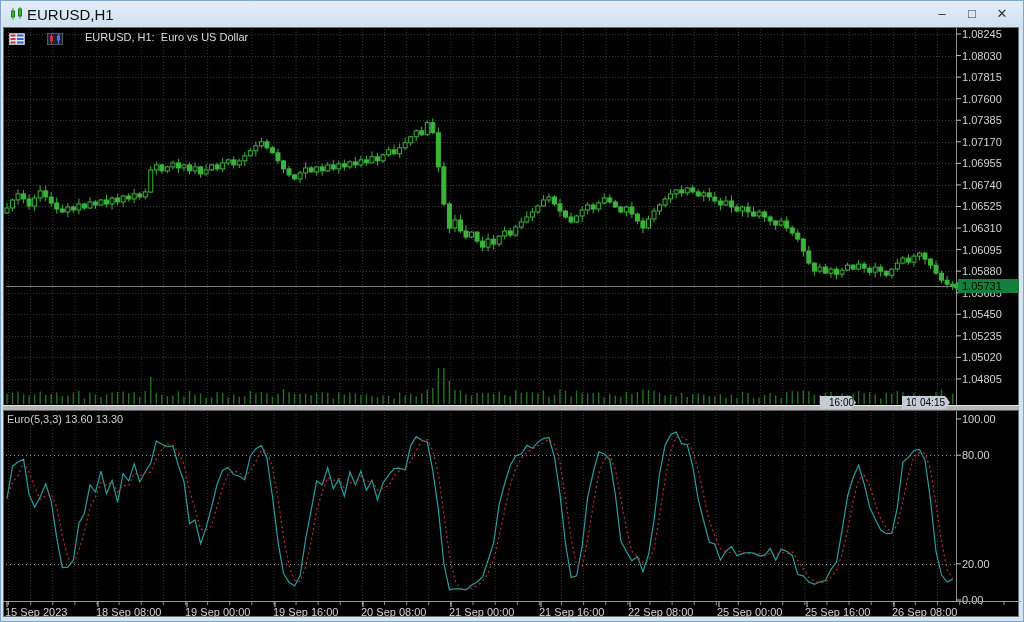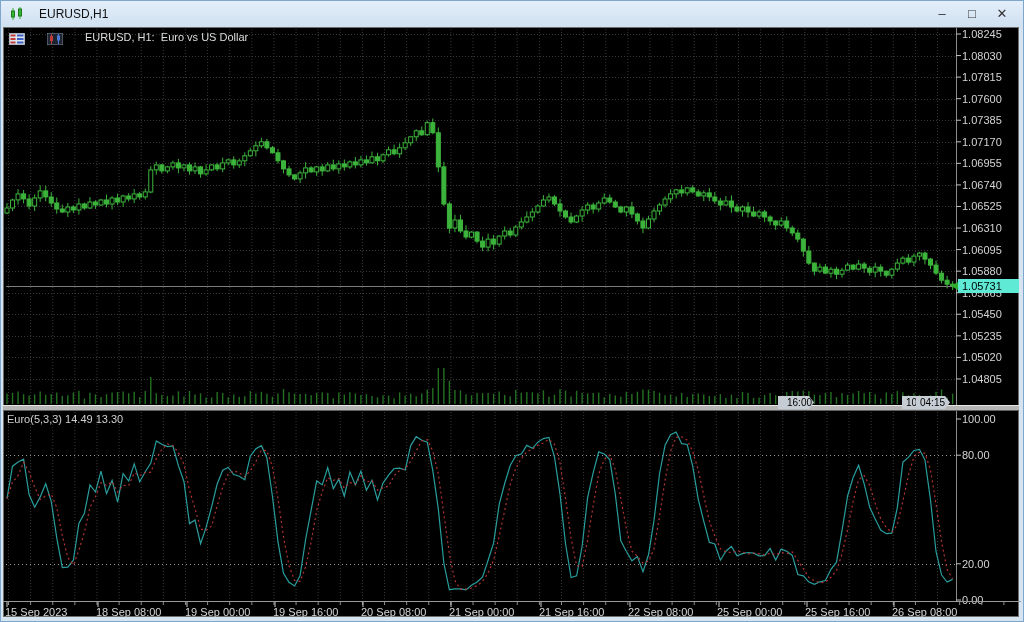--- a/index.html
+++ b/index.html
@@ -3,33 +3,33 @@
 <meta charset="utf-8">
 <style>
   html,body{margin:0;padding:0;width:1024px;height:622px;overflow:hidden;
     font-family:"Liberation Sans",sans-serif;background:#d6e4f2;}
   .window{position:relative;width:1022px;height:620px;border:1px solid #7da7cc;
     background:#d6e4f2;}
   
   .titlebar{position:absolute;left:0;top:0;width:100%;height:26px;
     background:linear-gradient(#e4eefa,#cfe0f0);display:flex;align-items:center;}
   .app-icon{margin-left:8px;width:16px;height:14px;display:inline-block;}
-  .wtitle{margin-left:14px;font-size:12px;color:#101010;}
+  .wtitle{margin-left:2px;font-size:15px;color:#101010;}
   .controls{position:absolute;right:6px;top:0;height:26px;display:flex;align-items:center;}
   .ctl{width:30px;text-align:center;font-size:13px;color:#333;cursor:default;line-height:26px;}
   
   .client{position:absolute;left:2px;top:26px;right:4px;bottom:4px;background:#000;
     border:1px solid #6e6e6e;}
   svg.canvas{position:absolute;left:0;top:0;}
   .chart-header{position:absolute;left:8px;top:30px;display:flex;align-items:center;gap:22px;z-index:5;}
   .chart-header .htxt{font-size:11px;color:#dcdcdc;white-space:pre;}
   .hicon{display:inline-block;width:16px;height:12px;}
   .stoch-label{position:absolute;left:6px;top:412px;font-size:11px;color:#cfcfcf;z-index:5;white-space:pre;}
   
-  .price-tag{position:absolute;left:957px;width:61px;height:14px;background:#5eead4;
+  .price-tag{position:absolute;left:957px;width:61px;height:14px;background:#15803d;
     color:#000;font-size:11px;line-height:14px;padding-left:4px;box-sizing:border-box;z-index:6;}
   .price-tag .parrow{position:absolute;left:-7px;top:3px;width:0;height:0;
     border-top:4px solid transparent;border-bottom:4px solid transparent;border-right:7px solid #2fae2f;}
   
   .time-tag{position:absolute;top:395px;height:13px;line-height:13px;font-size:10px;color:#000;
     background:#c6ccd4;padding-left:4px;box-sizing:border-box;z-index:4;
     clip-path:polygon(0 0,calc(100% - 5px) 0,100% 50%,calc(100% - 5px) 100%,0 100%);}
   
   .sep{position:absolute;left:2px;right:4px;top:404px;height:4px;background:#b5b5b5;
     border-top:1px solid #e6e6e6;border-bottom:1px solid #5f5f5f;z-index:3;}
@@ -822,24 +822,24 @@
         <rect x="0" y="0" width="16" height="12" fill="#1d2430" stroke="#7a8696"></rect>
         <line x1="4.5" y1="1" x2="4.5" y2="11" stroke="#c23b3b"></line>
         <rect x="3" y="3" width="3" height="5" fill="#c23b3b"></rect>
         <line x1="11.5" y1="1" x2="11.5" y2="11" stroke="#4f79d8"></line>
         <rect x="10" y="2.5" width="3" height="5" fill="#4f79d8"></rect>
       </svg>
     </span>
     <span class="htxt">EURUSD, H1:  Euro vs US Dollar</span>
   </div>
 
-  <div class="stoch-label"><span>Euro(5,3,3)</span> <span>14.49 13.30</span></div>
+  <div class="stoch-label"><span>Euro(5,3,3)</span> <span>13.60 13.30</span></div>
 
   <div class="price-tag" id="price-tag" style="top: 278.101px;">
     <span class="parrow"></span>
     <span>1.05731</span>
   </div>
 
   <div class="sep"></div>
-<div class="time-tag" style="left: 777px; width: 36px; padding-left: 9px;">16:00</div>
+<div class="time-tag" style="left: 819px; width: 36px; padding-left: 9px;">16:00</div>
     <div class="time-tag" style="left: 901px; width: 24px;">10:0</div>
     <div class="time-tag" style="left: 915px; width: 34px;">04:15</div>
   </div>
 
 </body></html>

